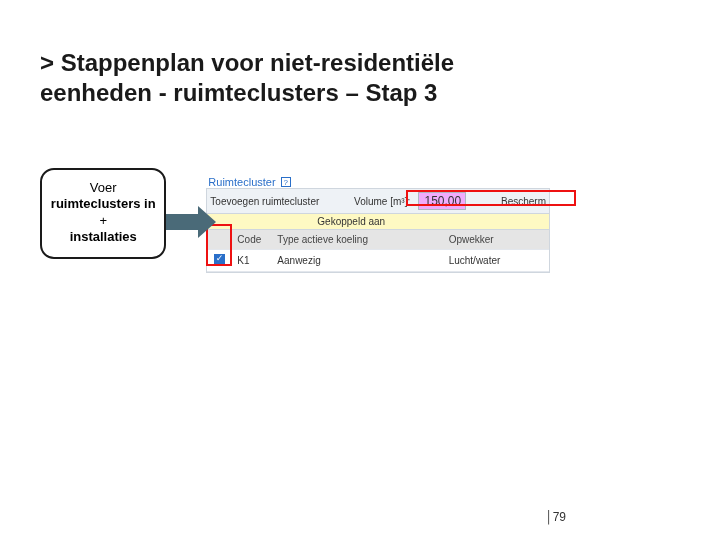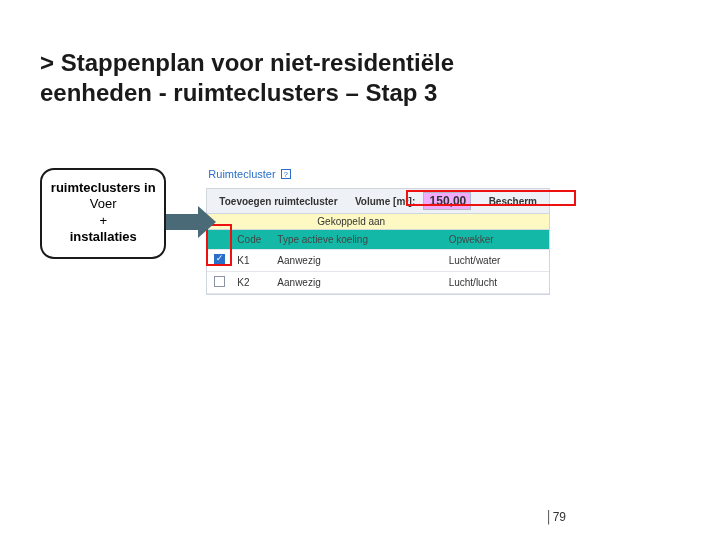--- a/index.html
+++ b/index.html
@@ -73,46 +73,45 @@
     margin-left: 2px;
     width: 448px;
     height: 130px;
     font-size: 10px;
     color: #444;
   }
   .crumb {
     color: #2a6fc9;
     font-size: 11px;
     position: absolute;
-    left: 2px; top: 0;
+    left: 2px; top: 8px;
   }
   .crumb .icon {
     display:inline-block;
     width:10px;height:10px;
     border:1px solid #2a6fc9;
     font-size:8px;line-height:10px;text-align:center;
     vertical-align:1px;
     margin-left:2px;
   }
   .panel {
     position: absolute;
     left: 0; top: 20px; right: 0;
     border: 1px solid #cfd6de;
     background: #fff;
   }
   .panel-header {
     background: #eef2f6;
-    padding: 3px 12px;
+    padding: 3px 3px;
     font-size: 10px;
     color: #333;
     border-bottom: 1px solid #cfd6de;
     display: flex;
     justify-content: space-between;
     align-items: center;
-    font-weight: bold;
   }
   .vol-group { display:flex; align-items:center; gap:8px; }
   .vol-label { font-size:10px; color:#333; }
   .vol-input {
     border: 1px solid #aeb7c2;
     background: #f0abfc;
     padding: 1px 4px;
     width: 48px;
     font-size: 12px;
     text-align: right;
@@ -127,21 +126,21 @@
   .tbl { width:100%; border-collapse: collapse; }
   .tbl th, .tbl td {
     border-bottom: 1px solid #e3e7ed;
     padding: 4px 6px;
     font-size: 10px;
     text-align: left;
     color: #333;
     font-weight: normal;
   }
   .tbl th {
-    background: #14b8a6;
+    background: #e5e5e5;
     color: #444;
   }
   .tbl .chk { width: 24px; text-align:center; }
   .tbl .code { width: 40px; }
   .chkbox {
     display:inline-block;
     width:11px;height:11px;
     border:1px solid #8a94a3;
     background:#fff;
     position:relative;
@@ -168,22 +167,22 @@
   }
 </style>
 </head>
 <body>
 
 <div class="slide">
   <h1 class="title">&gt; Stappenplan voor niet-residentiële eenheden - ruimteclusters – Stap 3</h1>
 
   <div class="content-row">
     <div class="step-box">
+      <span class="step-line">Voer</span>
       <span class="step-line bold">ruimteclusters in</span>
-      <span class="step-line">Voer</span>
       <span class="step-line">+</span>
       <span class="step-line bold">installaties</span>
     </div>
 
     <div class="arrow">
       <div class="arrow-body"></div>
       <div class="arrow-head"></div>
     </div>
 
     <div class="screenshot">
@@ -211,26 +210,20 @@
               <th>Opwekker</th>
             </tr>
           </thead>
           <tbody>
             <tr>
               <td class="chk"><span class="chkbox checked"></span></td>
               <td class="code">K1</td>
               <td>Aanwezig</td>
               <td>Lucht/water</td>
             </tr>
-            <tr>
-              <td class="chk"><span class="chkbox"></span></td>
-              <td class="code">K2</td>
-              <td>Aanwezig</td>
-              <td>Lucht/lucht</td>
-            </tr>
           </tbody>
         </table>
       </div>
 
       <div class="redbox rb-vol"></div>
       <div class="redbox rb-chk"></div>
     </div>
   </div>
 
   <div class="page-num">│79</div>

